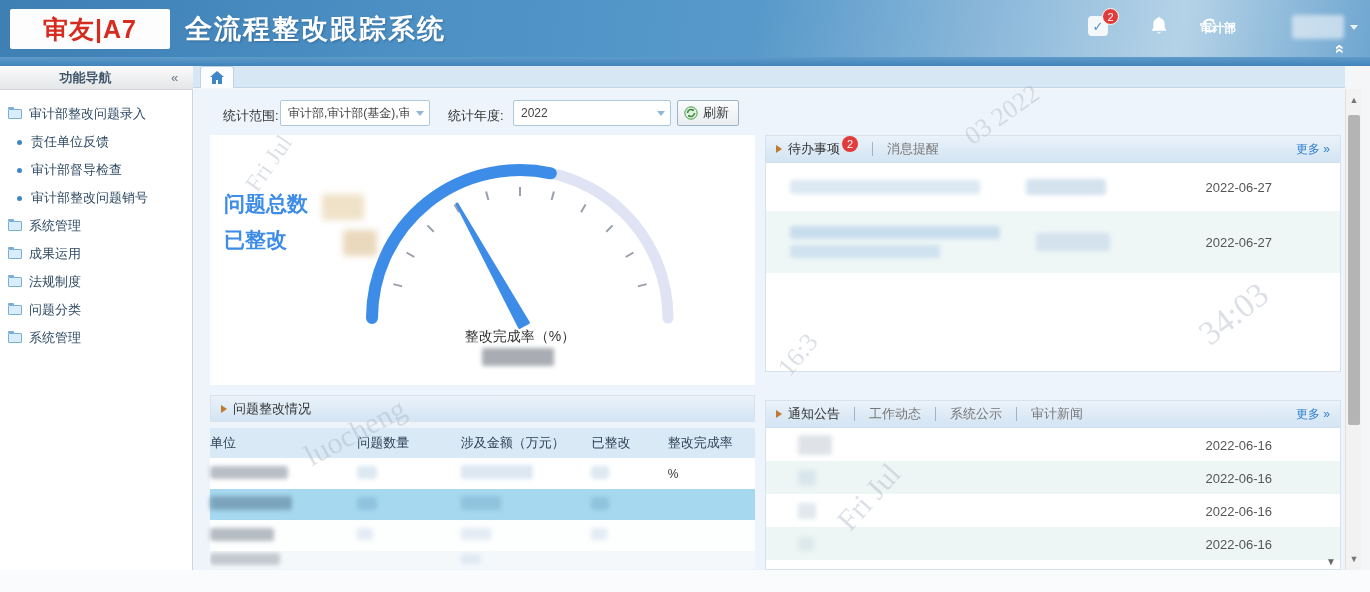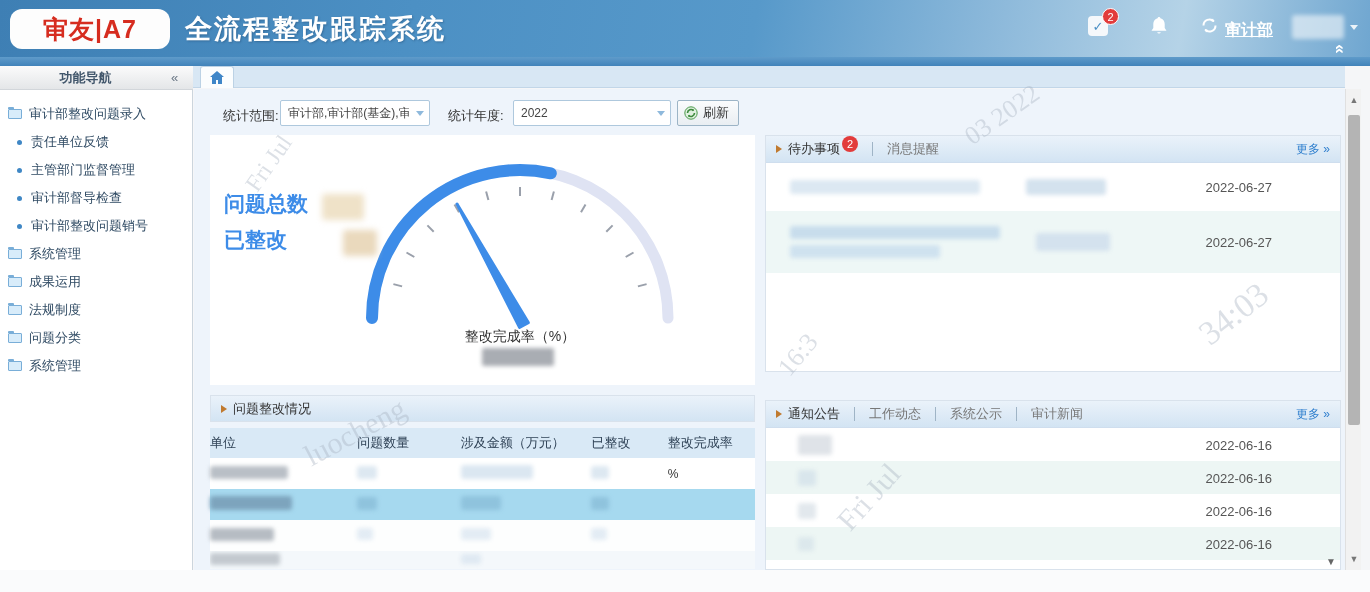--- a/index.html
+++ b/index.html
@@ -4,36 +4,36 @@
 <style>
   * { margin:0; padding:0; box-sizing:border-box; }
   html,body { width:1370px; height:592px; overflow:hidden;
     font-family:"Liberation Sans","DejaVu Sans",sans-serif; background:#f5f6f8; }
   .abs { position:absolute; }
   #stage { position:relative; width:1370px; height:592px; background:#f5f6f8; overflow:hidden; }
 
   
   #header { left:0; top:0; width:1370px; height:57px;
     background:linear-gradient(100deg,#3e7fb4 0%,#4c90c4 30%,#5799ca 55%,#8bb8da 72%,#b5d3e7 86%,#6fa6d0 100%); }
-  #logo-box { left:10px; top:9px; width:160px; height:40px; background:#fdfdfd; border-radius:12px;
+  #logo-box { left:10px; top:9px; width:160px; height:40px; background:#fdfdfd; border-radius:2px;
     display:flex; align-items:center; justify-content:center; }
   #logo-text { color:#d62c1f; font-size:25px; font-weight:bold; letter-spacing:1px; }
   #app-title { left:185px; top:11px; color:#fff; font-size:27px; font-weight:bold;
     text-shadow:1px 1px 2px rgba(30,70,110,.45); letter-spacing:2px; }
   .hicon { position:absolute; top:16px; }
   #cal-icon { left:1088px; width:20px; height:20px; background:#f5f8fb; border-radius:4px;
     display:flex; align-items:center; justify-content:center; color:#4a8fc4; font-size:13px; font-weight:bold;}
   #todo-badge-top { left:1102px; top:8px; width:17px; height:17px; background:#e23b3b; border:1px solid #fff;
     border-radius:50%; color:#fff; font-size:11px; display:flex; align-items:center; justify-content:center; }
   #bell-icon { left:1150px; }
   #refresh-top-icon { left:1200px; }
   .caret { width:0; height:0; border-left:4px solid transparent; border-right:4px solid transparent;
     border-top:5px solid rgba(255,255,255,.85); }
   #caret-refresh { left:1228px; top:25px; }
-  #dept-label { left:1225px; top:20px; color:#fff; font-size:16px; font-weight:bold;text-decoration:underline; }
+  #dept-label { left:1200px; top:20px; color:#fff; font-size:12px; font-weight:bold; }
   #user-blob { left:1292px; top:15px; width:52px; height:24px; background:rgba(255,255,255,.55);
     border-radius:3px; filter:blur(2px); }
   #caret-user { left:1350px; top:25px; }
   #collapse-top { left:1336px; top:38px; color:#fff; font-size:17px; font-weight:bold;
     transform:rotate(90deg); letter-spacing:-2px; }
 
   
   #tabstrip { left:0; top:57px; width:1370px; height:9px; background:linear-gradient(#5f9bca,#4183ba); }
   #tabrow { left:193px; top:66px; width:1152px; height:22px; background:#d8e7f4; border-bottom:1px solid #c2d6e8; }
   #home-tab { left:200px; top:66px; width:34px; height:22px; background:#fbfdfe;
@@ -174,24 +174,20 @@
     <span id="sb-collapse">«</span>
   </div>
   <div id="sb-list" class="abs">
     <div class="sb-item">
         <span class="folder-icon"></span>
         <span>审计部整改问题录入</span>
       </div>
     <div class="sb-item leaf">
         <span class="dot-icon"></span>
         <span>责任单位反馈</span>
-      </div>
-    <div class="sb-item leaf">
-        <span class="dot-icon"></span>
-        <span>主管部门监督管理</span>
       </div>
     <div class="sb-item leaf">
         <span class="dot-icon"></span>
         <span>审计部督导检查</span>
       </div>
     <div class="sb-item leaf">
         <span class="dot-icon"></span>
         <span>审计部整改问题销号</span>
       </div>
     <div class="sb-item">

